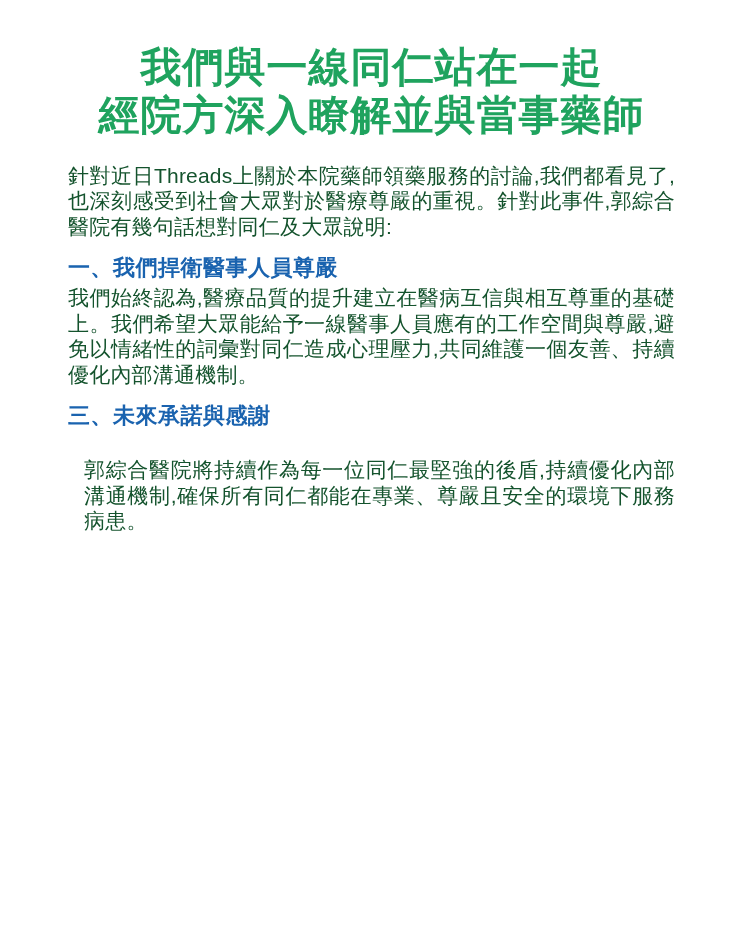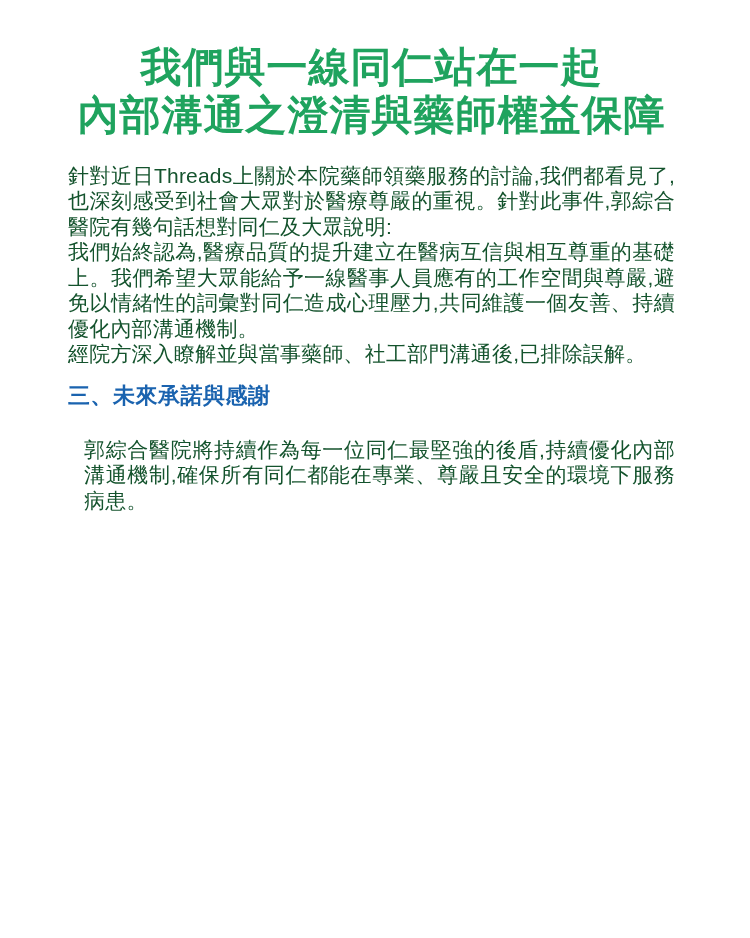--- a/index.html
+++ b/index.html
@@ -46,31 +46,31 @@
   p.para { margin: 0; }
   p.para.gap { margin-top: 26px; margin-left: 16px; }
 </style>
 </head>
 <body>
 
 <div class="page">
 
   <h1 class="doc-title">
     <div>我們與一線同仁站在一起</div>
-    <div>內部溝通之澄清與藥師權益保障</div>
+    <div>經院方深入瞭解並與當事藥師</div>
   </h1>
 
   <p class="intro body-text">針對近日Threads上關於本院藥師領藥服務的討論,我們都看見了,也深刻感受到社會大眾對於醫療尊嚴的重視。針對此事件,郭綜合醫院有幾句話想對同仁及大眾說明:</p>
 
   <section class="section">
+    <h2 class="sec-heading">一、我們捍衛醫事人員尊嚴</h2>
     <p class="para body-text">我們始終認為,醫療品質的提升建立在醫病互信與相互尊重的基礎上。我們希望大眾能給予一線醫事人員應有的工作空間與尊嚴,避免以情緒性的詞彙對同仁造成心理壓力,共同維護一個友善、持續優化內部溝通機制。</p>
   </section>
 
   <section class="section">
-    <p class="para body-text">經院方深入瞭解並與當事藥師、社工部門溝通後,已排除誤解。</p>
   </section>
 
   <section class="section">
     <h2 class="sec-heading">三、未來承諾與感謝</h2>
     <p class="para body-text gap">郭綜合醫院將持續作為每一位同仁最堅強的後盾,持續優化內部溝通機制,確保所有同仁都能在專業、尊嚴且安全的環境下服務病患。</p>
   </section>
 
 </div>
 
 </body></html>

